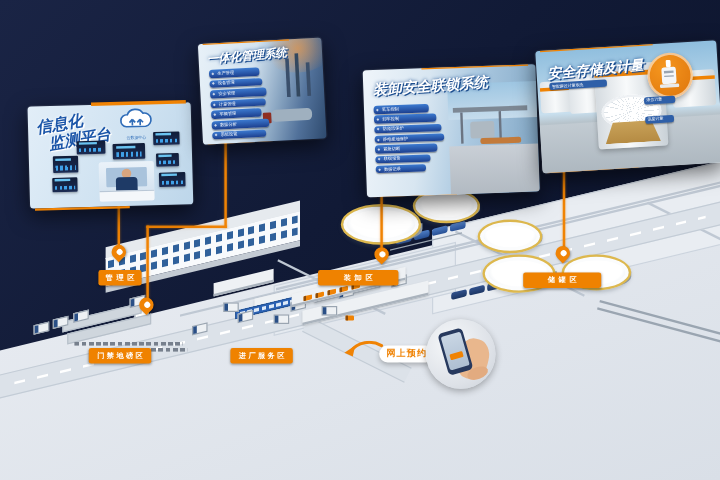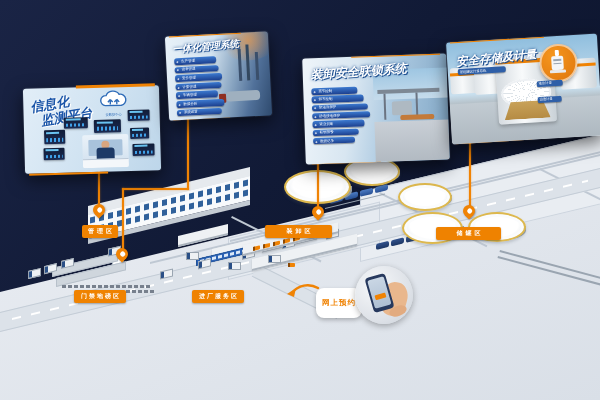--- a/index.html
+++ b/index.html
@@ -229,21 +229,21 @@
   <div class="olabel" style="left:82px;top:225px;">管理区</div>
   <div class="olabel" style="left:265px;top:225px;width:58px;text-align:center;">装卸区</div>
   <div class="olabel" style="left:436px;top:227px;width:56px;text-align:center;">储罐区</div>
   <div class="olabel banner" style="left:74px;top:290px;">门禁地磅区</div>
   <div class="olabel banner" style="left:192px;top:290px;">进厂服务区</div>
 
   <svg class="abs" style="left:286px;top:284px;z-index:8;" width="34" height="18" viewBox="0 0 34 18">
     <path d="M32 4 C23 -1 12 1 6 9" fill="none" stroke="#f08304" stroke-width="2.5" stroke-linecap="round"></path>
     <path d="M1 10 L10 4 L8 13 Z" fill="#f08304"></path>
   </svg>
-  <div class="booking" style="left:316px;top:288px;width:46px;height:30px;font-family:Liberation Serif, serif;">网上预约</div>
+  <div class="booking" style="left:316px;top:288px;width:46px;height:14px;font-family:Liberation Serif, serif;">网上预约</div>
   <div class="abs" style="left:355px;top:266px;width:58px;height:58px;border-radius:50%;z-index:8;overflow:hidden;
        background:radial-gradient(circle at 35% 35%,#f6f8fa,#dde1e7 65%,#c9cfd7);box-shadow:0 2px 6px rgba(0,0,0,.3);">
     <div class="abs" style="left:26px;top:16px;width:26px;height:34px;background:#e9b78d;border-radius:45%;transform:rotate(14deg);"></div>
     <div class="abs" style="left:14px;top:9px;width:21px;height:36px;background:#27395e;border-radius:4px;transform:rotate(-16deg);">
       <div class="abs" style="left:2px;top:3px;right:2px;bottom:4px;background:linear-gradient(#c9d6e4,#aebfd2);border-radius:2px;">
         <div class="abs" style="left:3px;top:16px;width:11px;height:5px;background:#f08304;border-radius:1px;"></div>
       </div>
     </div>
     <div class="abs" style="left:34px;top:40px;width:18px;height:10px;background:#e2ab80;border-radius:50%;transform:rotate(-20deg);"></div>
   </div>

